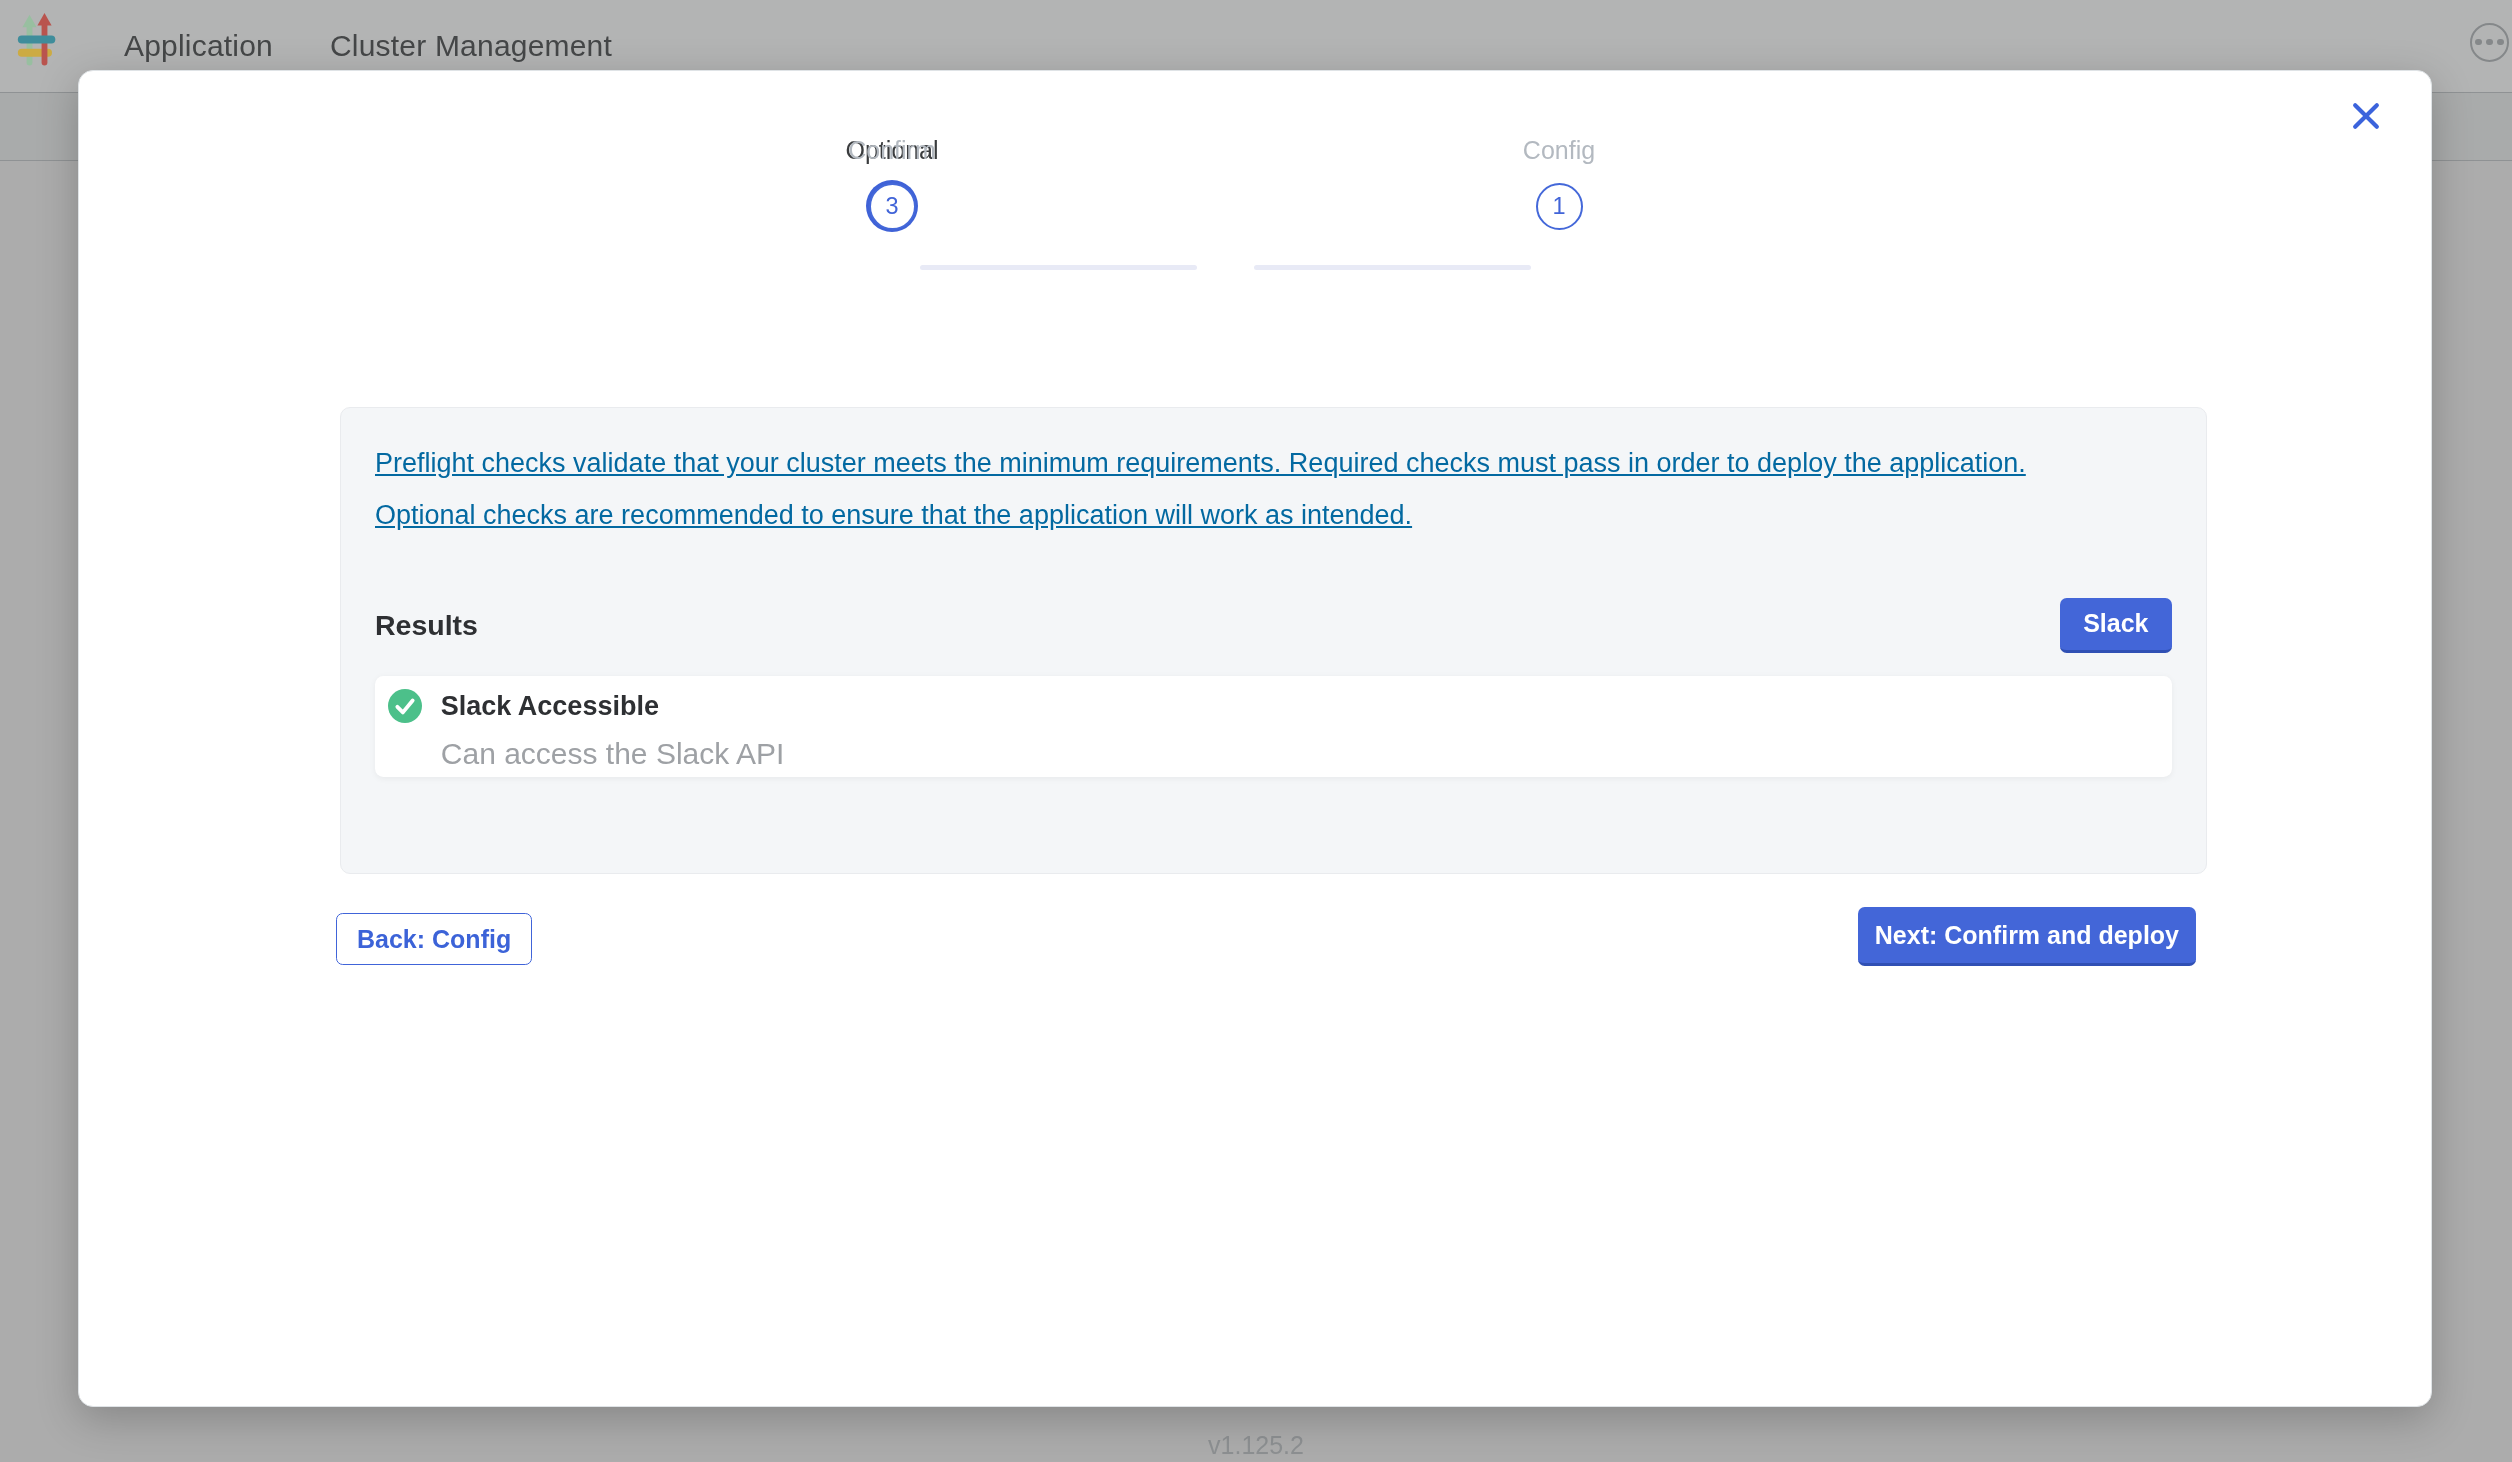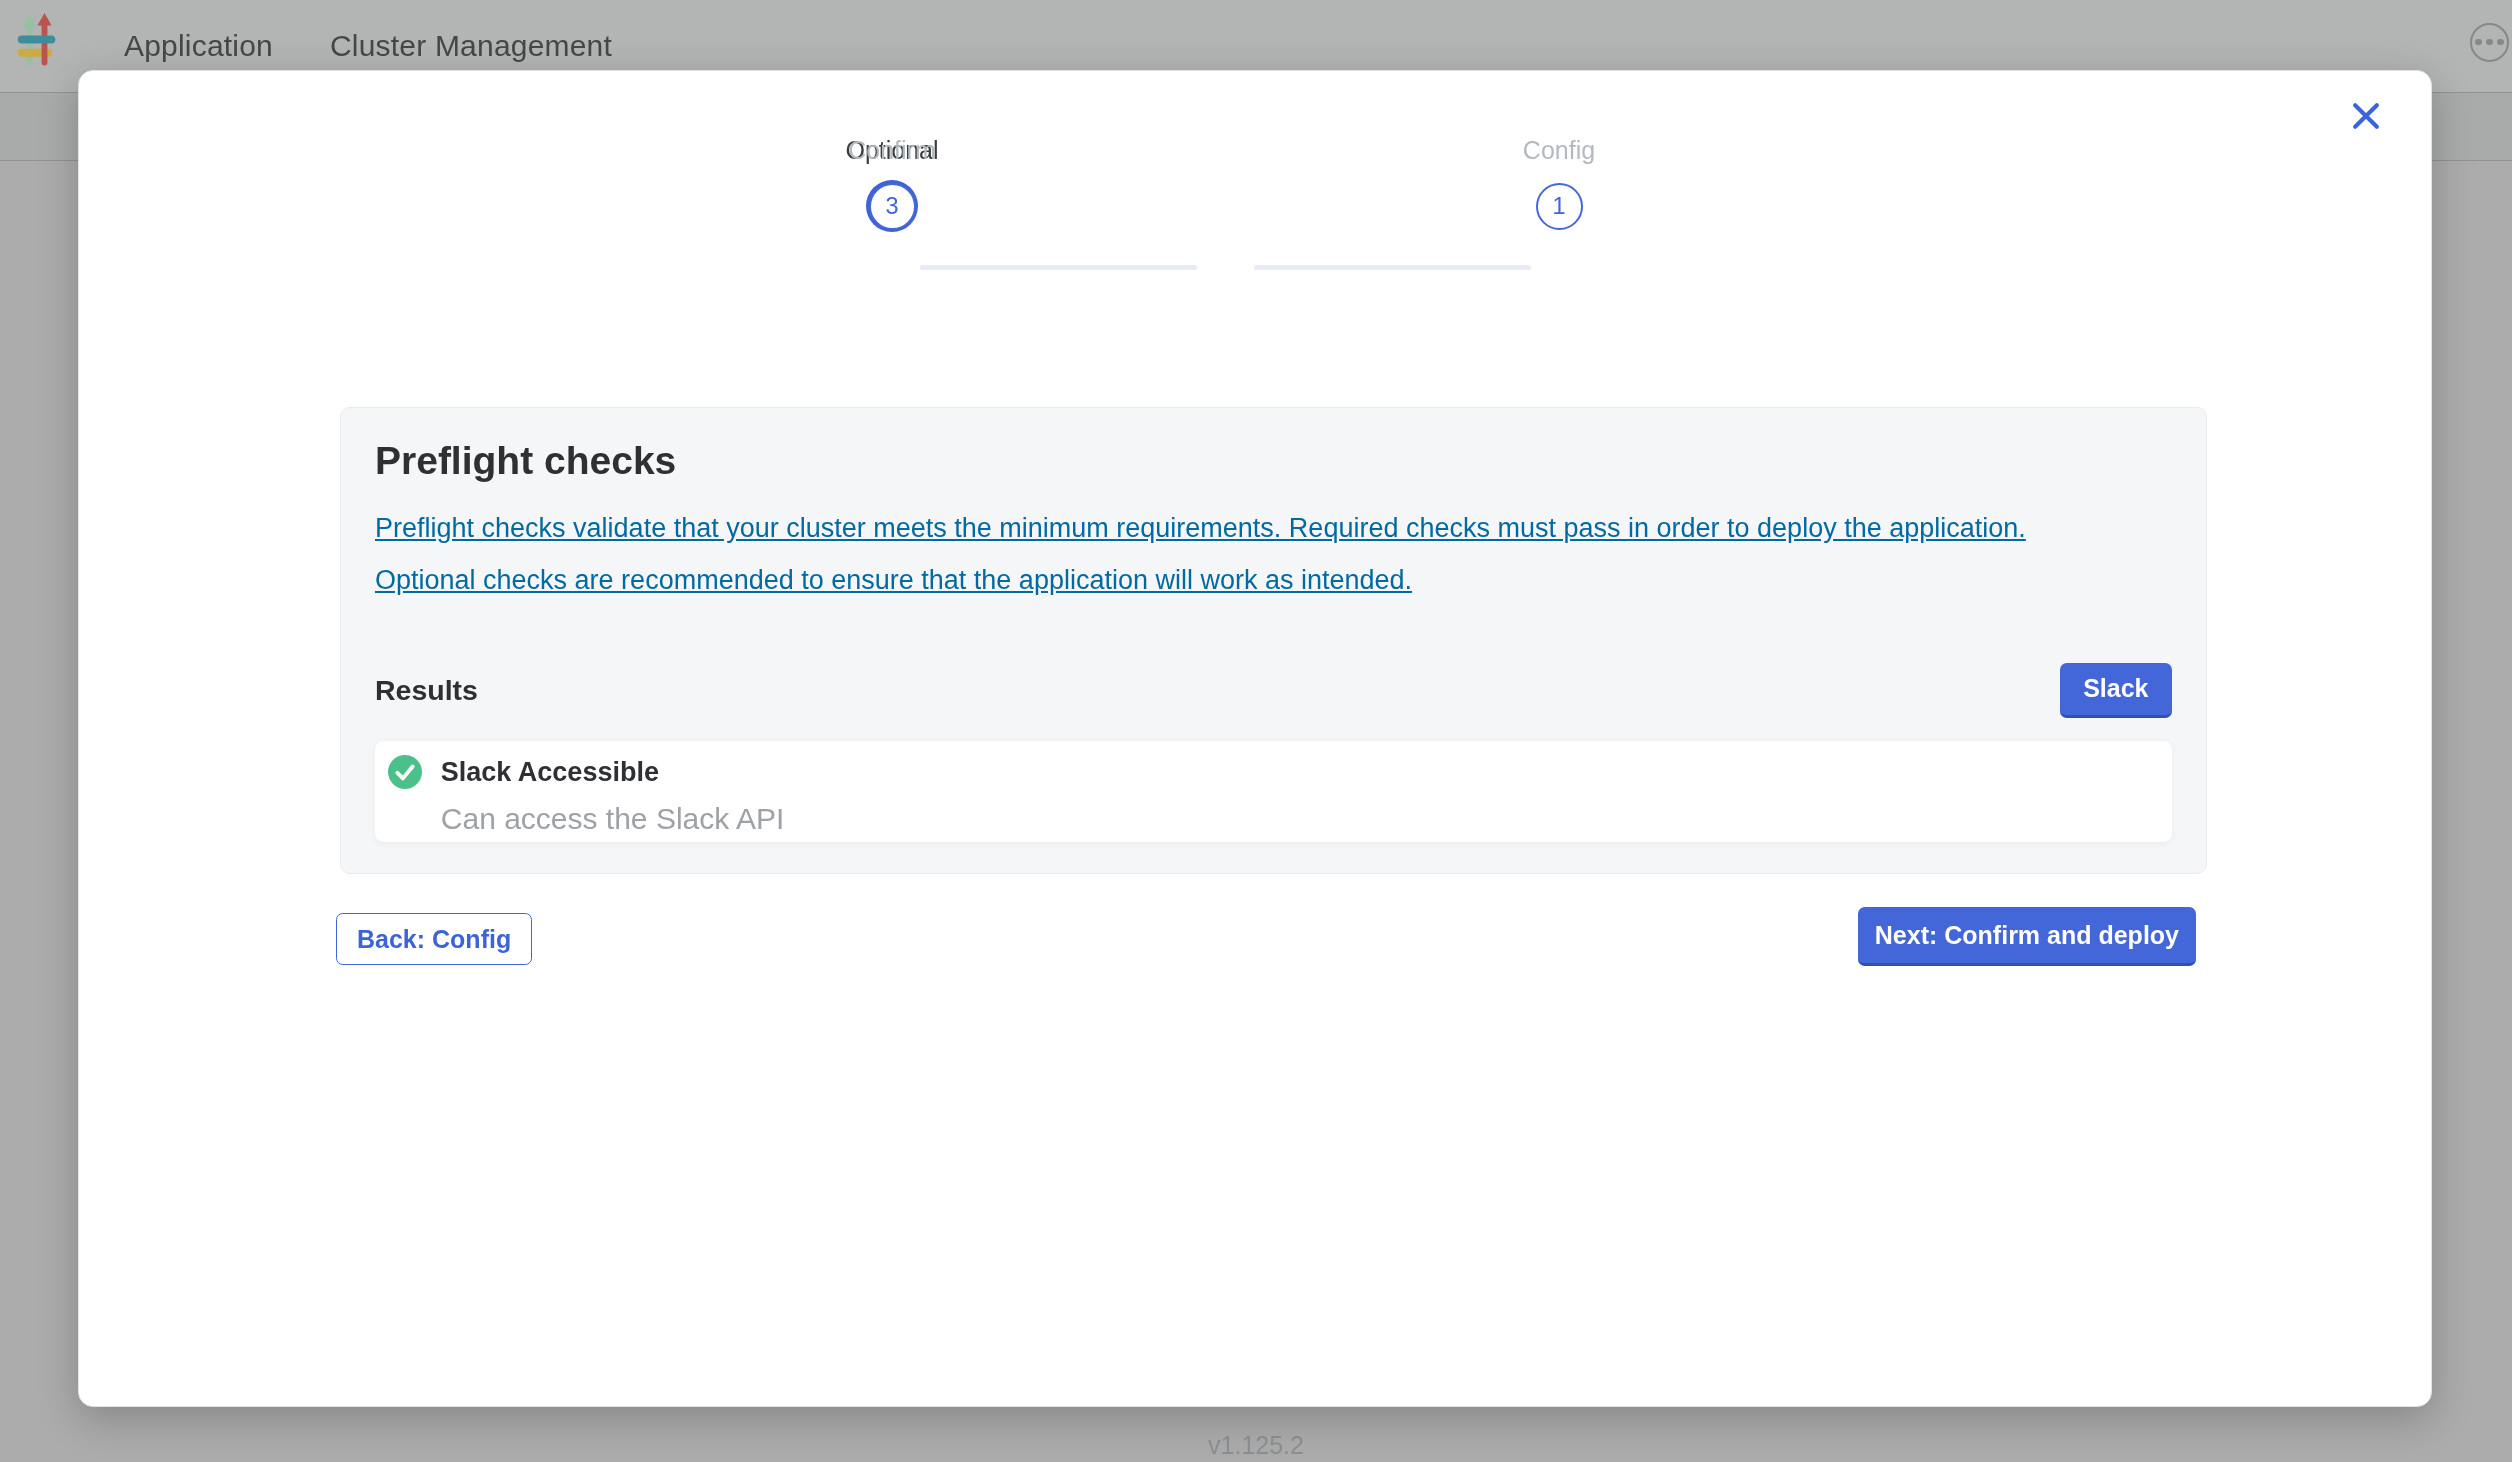--- a/index.html
+++ b/index.html
@@ -125,21 +125,20 @@
     </div>
     <div class="step">
       <div class="step-label">Confirm</div>
       <div class="step-circle-area">
         <div class="step-circle">3</div>
       </div>
     </div>
   </div>
 
   <div class="panel">
-    <h1 class="panel-title">Preflight checks</h1>
     <p class="panel-desc">Preflight checks validate that your cluster meets the minimum requirements. Required checks must pass in order to deploy the application. Optional checks are recommended to ensure that the application will work as intended.</p>
 
     <div class="results-row">
       <div class="results-heading">Results</div>
       <button class="rerun-btn">Slack</button>
     </div>
 
     <div class="check-row">
       <span class="check-icon">
         <svg width="34" height="34" viewBox="0 0 40 40">

